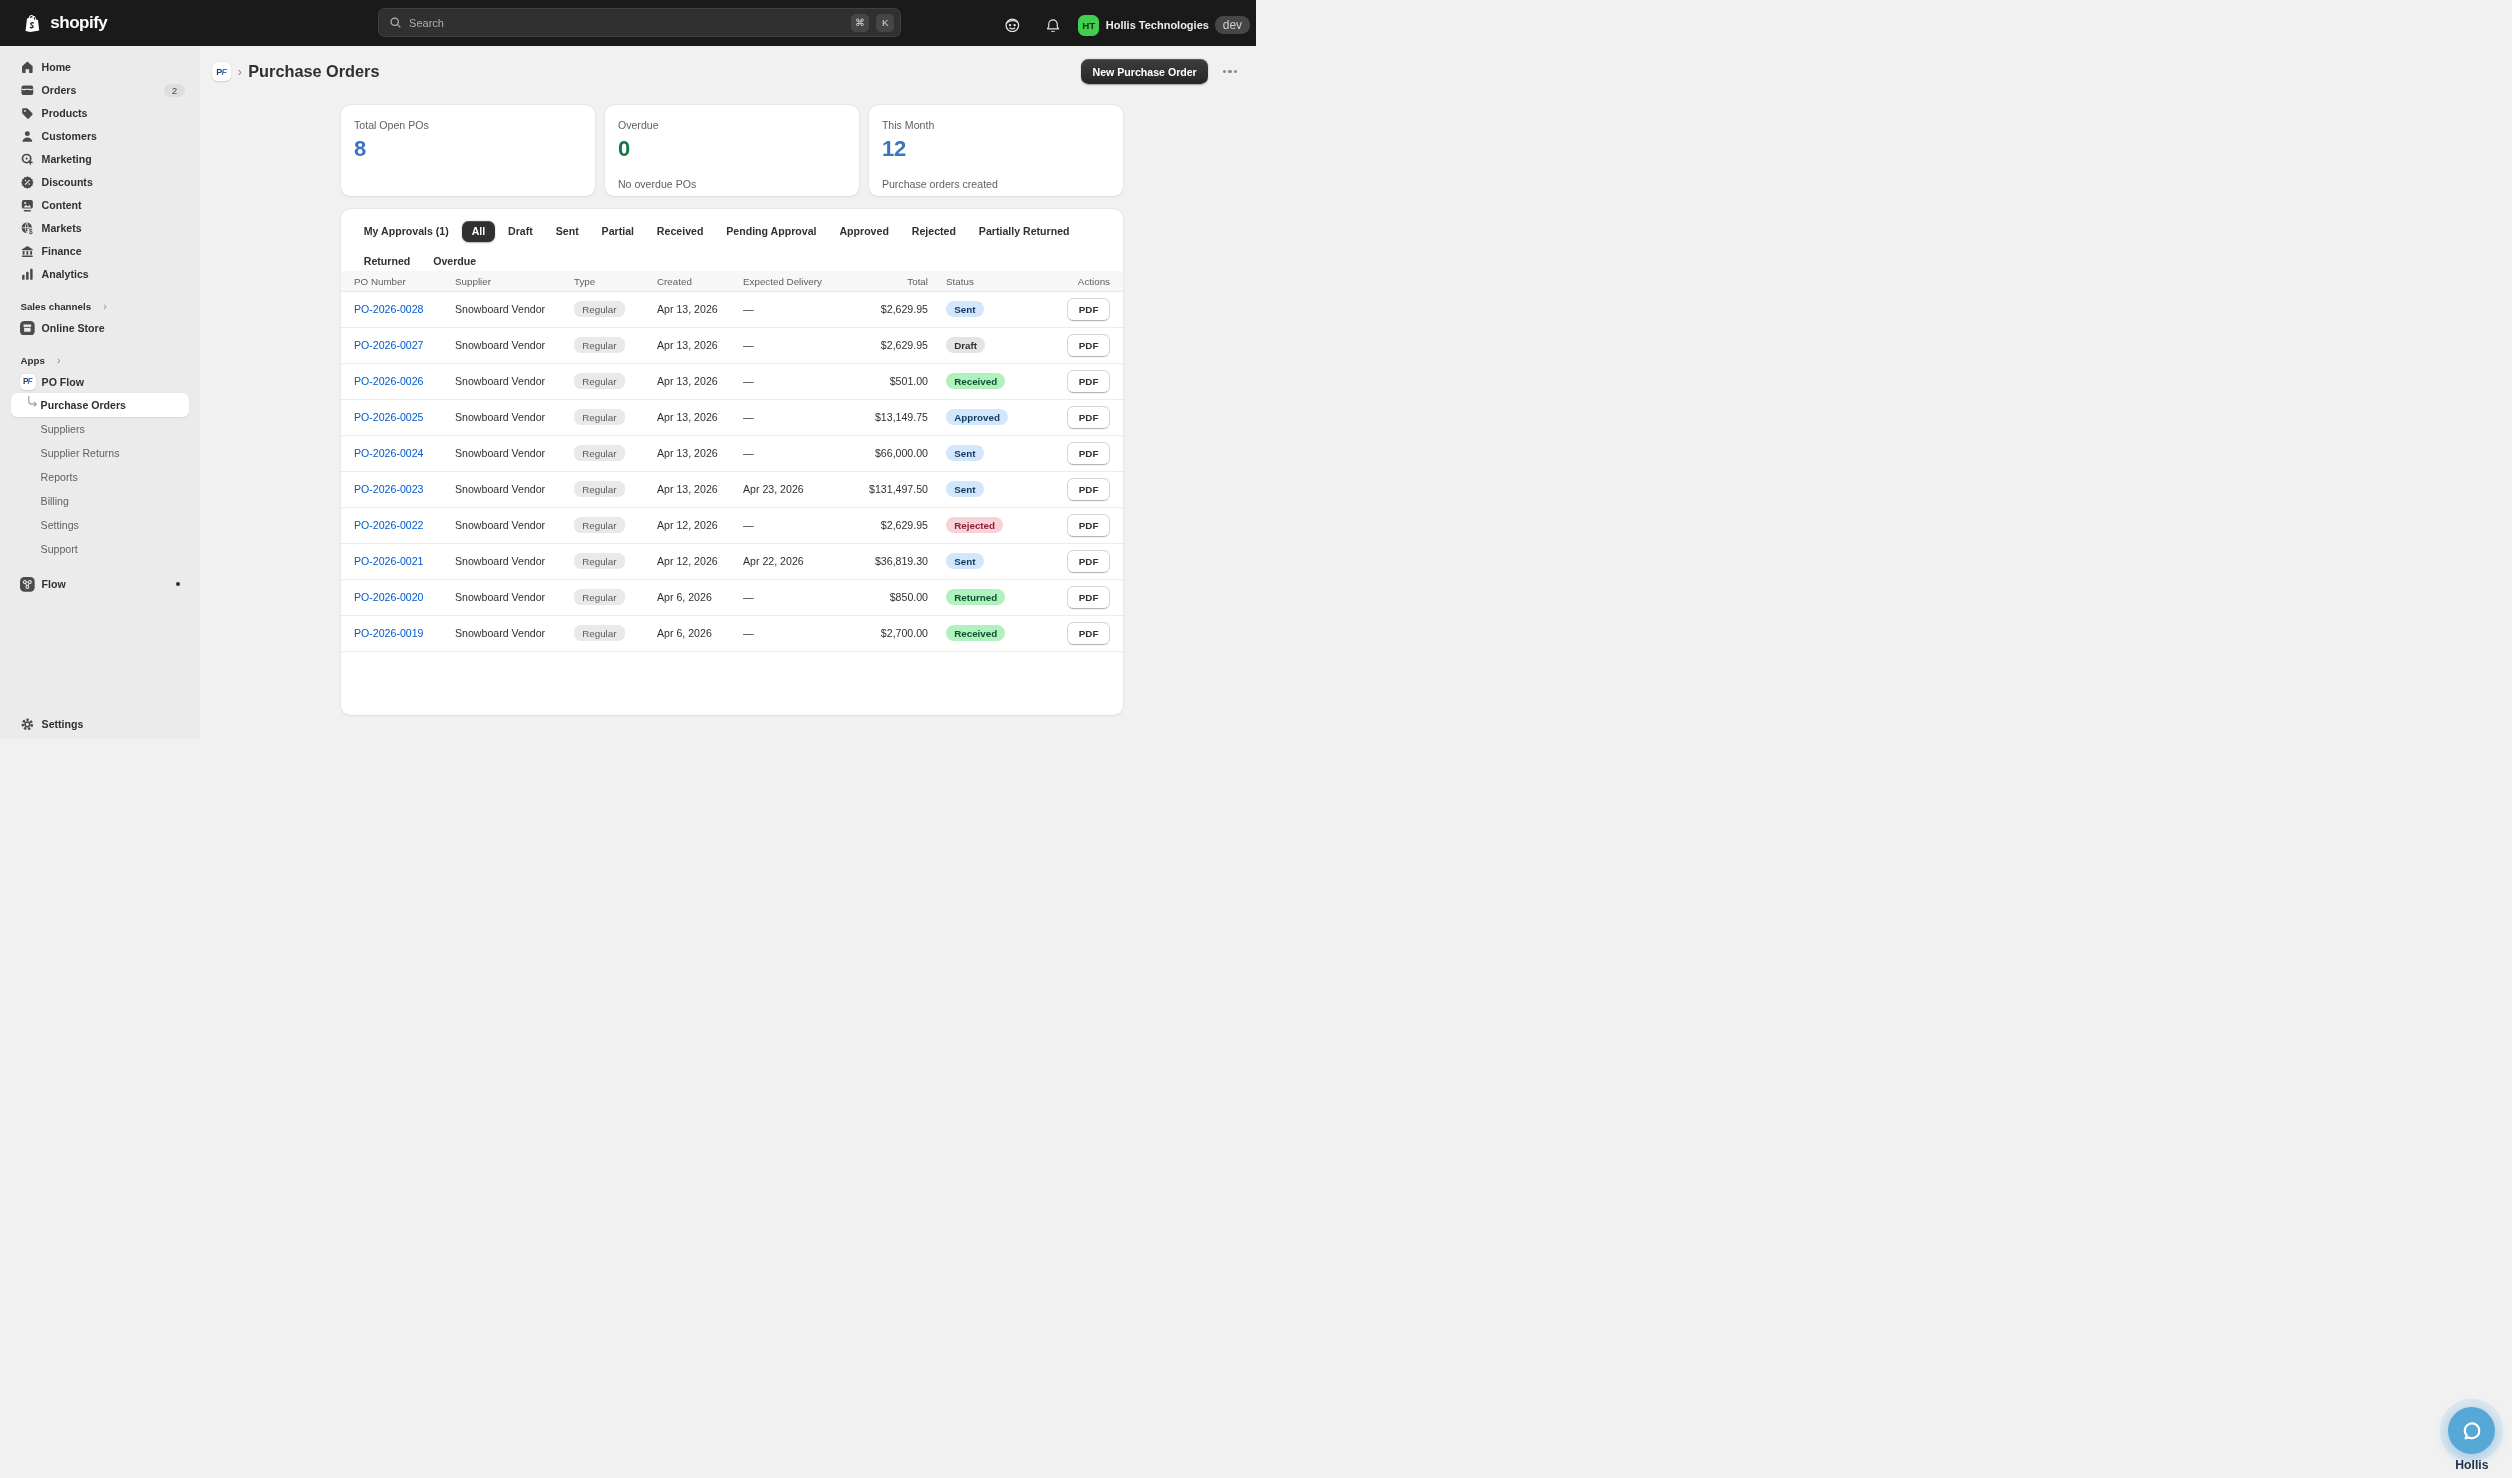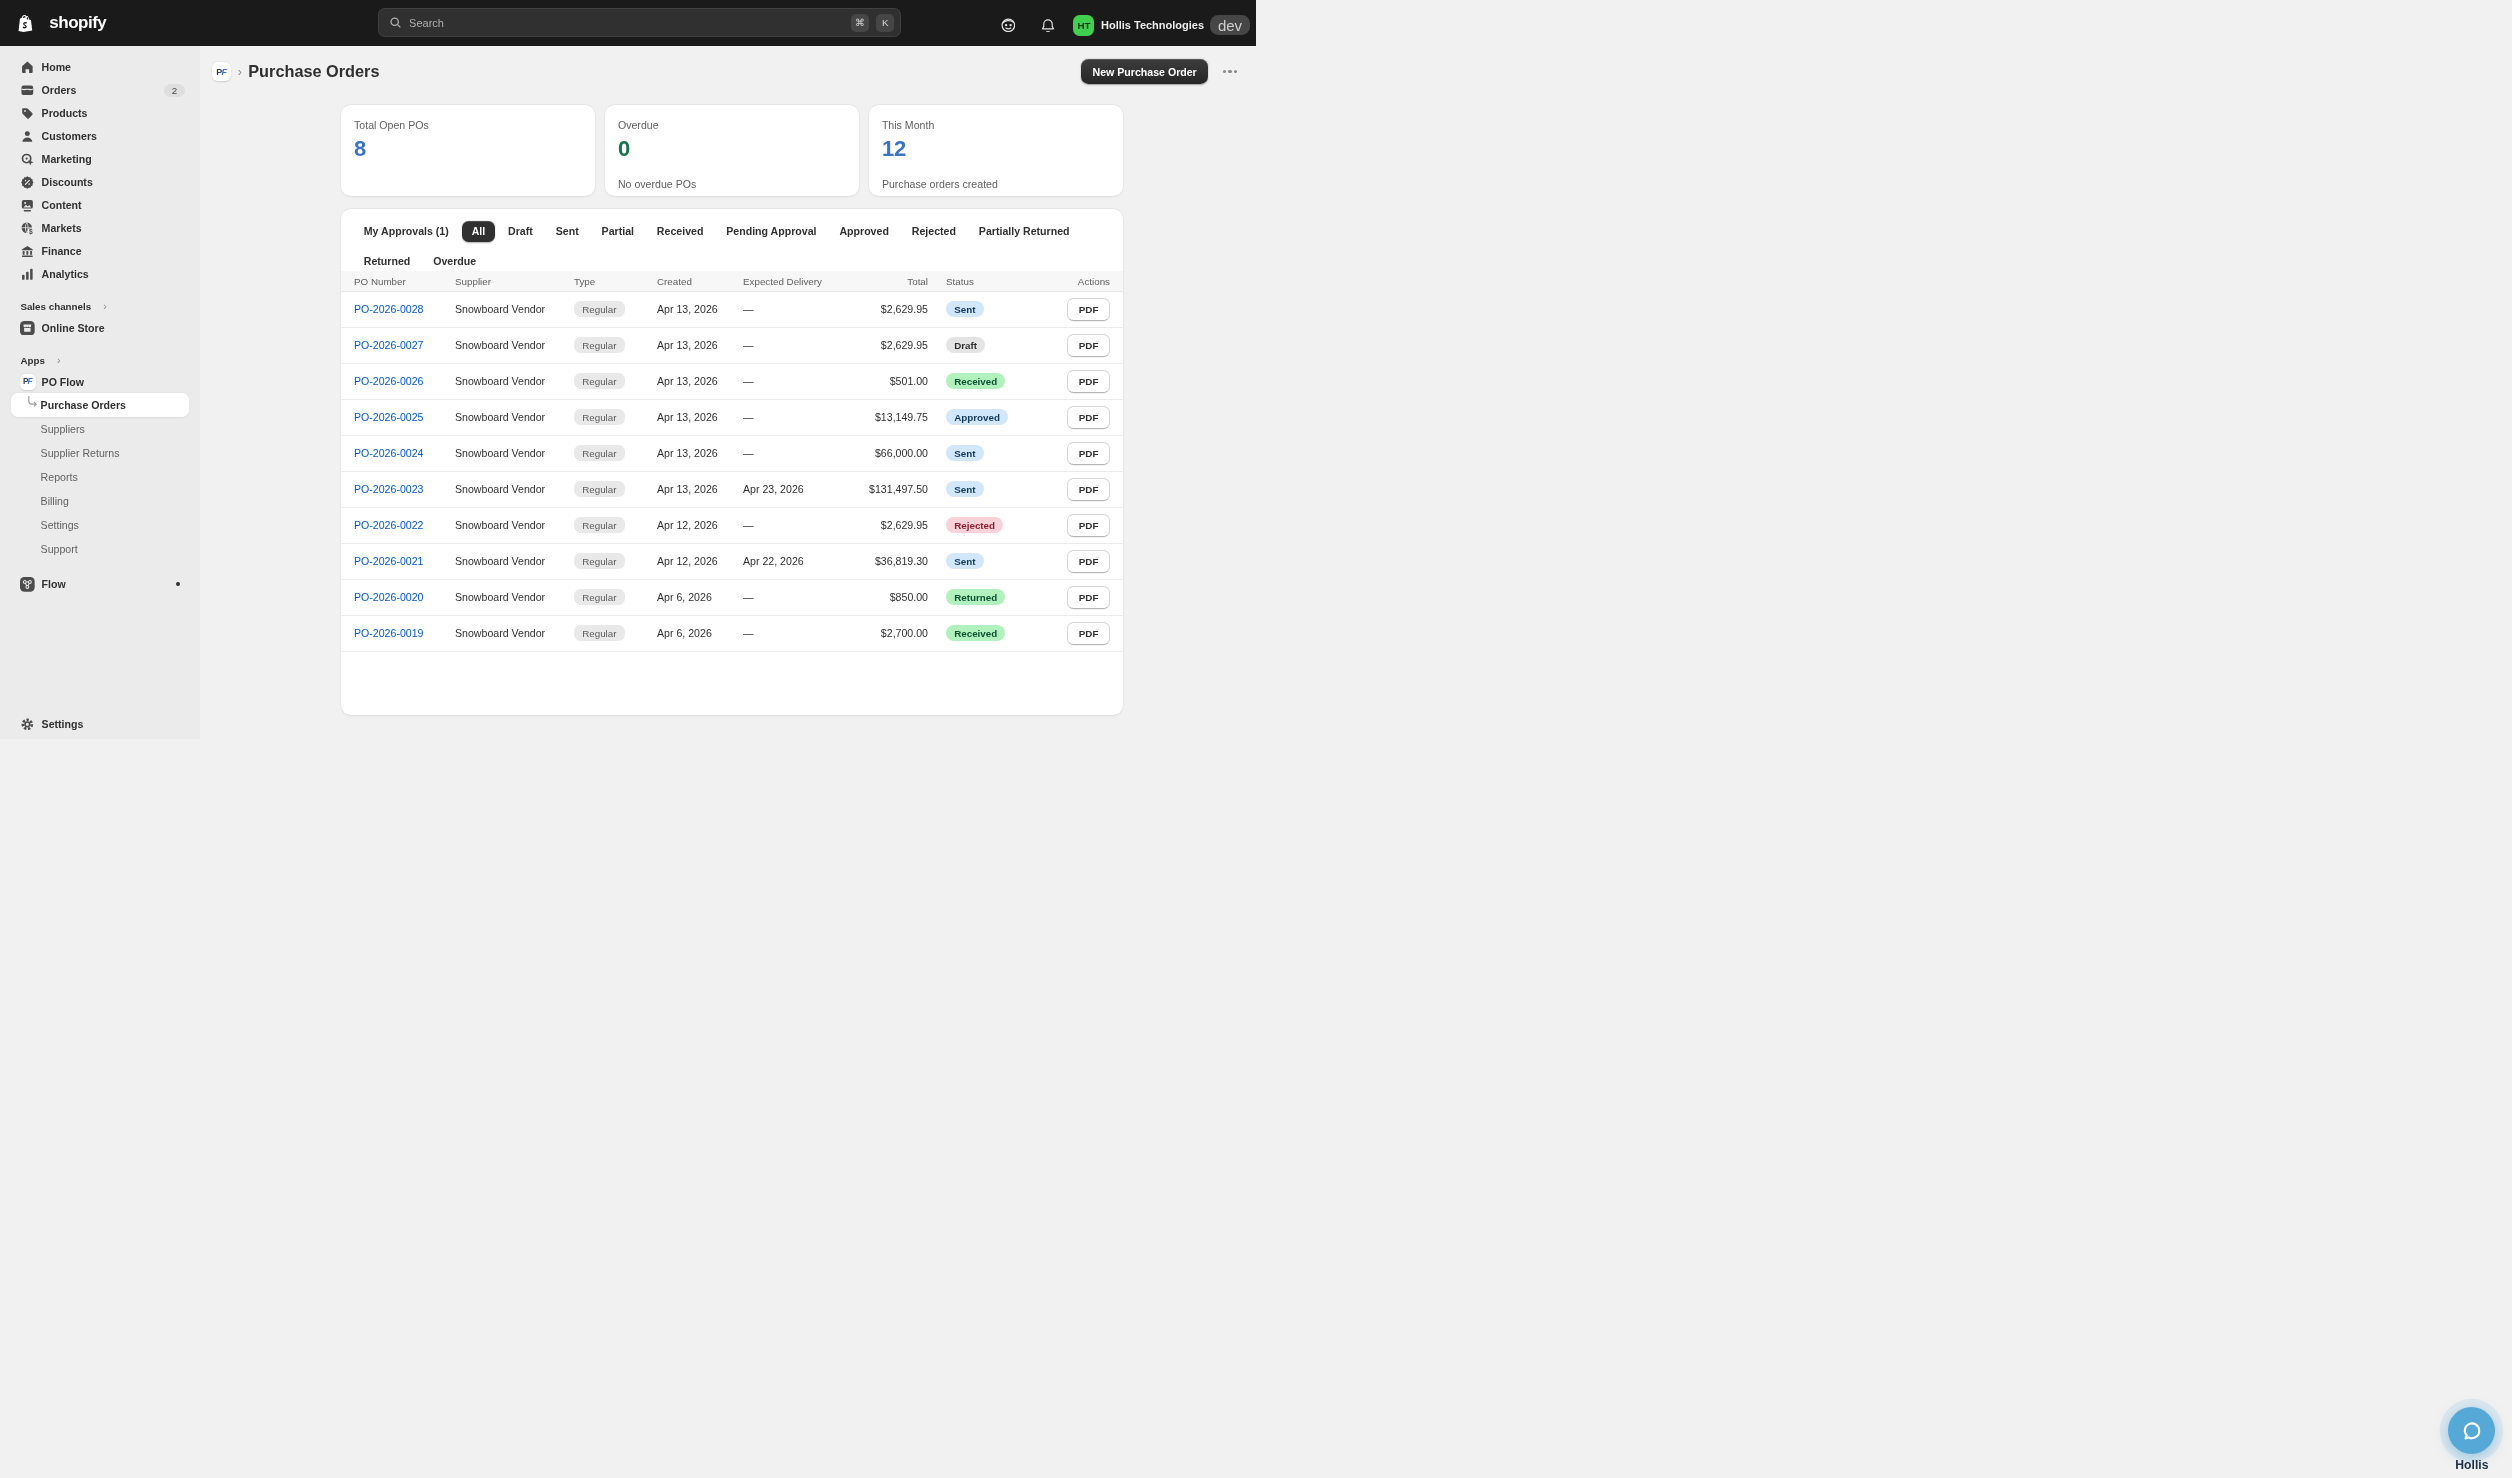--- a/index.html
+++ b/index.html
@@ -5,34 +5,34 @@
   *{box-sizing:border-box;margin:0;padding:0}
   html,body{width:1256px;height:739px;overflow:hidden;font-family:"Liberation Sans",sans-serif;background:var(--main-bg,#f1f1f1)}
   :root{
     --topbar-bg:#1a1a1a;--sidebar-bg:#ebebeb;--main-bg:#f1f1f1;--accent-blue:#3a74c2;--accent-green:#17754a;
     --link-blue:#005bd3;--avatar-green:#41cf4f;--chat-blue:#56a8d6;
     --badge-info-bg:#d2e6fc;--badge-info-text:#123a5c;--badge-success-bg:#b0f1bd;--badge-success-text:#0b5132;
     --badge-critical-bg:#f8d2d8;--badge-critical-text:#8e1f33;--badge-neutral-bg:#e4e4e4;--badge-neutral-text:#303030;
   }
   
   .topbar{position:relative;height:46px;background:var(--topbar-bg);color:#fff}
-  .logo{position:absolute;left:17px;top:0;height:46px;display:flex;align-items:center;gap:16px;cursor:pointer}
+  .logo{position:absolute;left:24px;top:0;height:46px;display:flex;align-items:center;gap:10px;cursor:pointer}
   .logo-word{font-size:17px;font-weight:700;letter-spacing:-0.5px;color:#fff}
   .global-search{position:absolute;left:378px;top:8.2px;width:523px;height:29px;background:#303030;border:0.8px solid #413f3f;
     border-radius:6.5px;display:flex;align-items:center;gap:7.3px;padding:0 5.7px 0 9.8px;color:#b0b0b0;font-size:11px;cursor:text}
   .gs-text{flex:1}
   .kbd{width:18px;height:18px;background:#464646;border-radius:4.9px;display:flex;align-items:center;justify-content:center;font-size:9.8px;color:#d9d9d9}
   .topbar-right{position:absolute;right:5.7px;top:0;height:50px;display:flex;align-items:center}
   .tb-icon-btn{background:none;border:none;display:flex;align-items:center;justify-content:center;cursor:pointer;padding:3.3px}
   .sidekick-btn{margin-right:19.6px}
   .bell-btn{margin-right:14.7px}
   .avatar{width:21px;height:21px;border-radius:6.5px;background:var(--avatar-green);color:#15341a;font-size:9.8px;font-weight:700;
     display:flex;align-items:center;justify-content:center;margin-right:6.5px;cursor:pointer}
   .store-name{font-size:11px;font-weight:600;color:#ededed;cursor:pointer}
-  .env-badge{background:#464646;color:#d0d0d0;font-size:15px;padding:1.6px 8.2px;border-radius:8.2px;margin-left:5.7px}
+  .env-badge{background:#464646;color:#d0d0d0;font-size:12px;padding:1.6px 8.2px;border-radius:8.2px;margin-left:5.7px}
   
   .frame{display:flex;height:694px}
   .sidebar{width:200px;background:var(--sidebar-bg);flex-shrink:0;position:relative;padding-top:9.8px;font-size:10.6px}
   .nav-item{display:flex;align-items:center;height:23px;margin:0 10.6px;padding:0 4.9px 0 9.8px;border-radius:6.5px;gap:6.5px;
     font-weight:600;color:#303030;cursor:pointer}
   .nav-icon{width:14.7px;height:14.7px;display:flex;align-items:center;justify-content:center;flex-shrink:0}
   .nav-badge{margin-left:auto;background:#dedede;border-radius:8.2px;font-size:9.8px;font-weight:500;color:#4a4a4a;padding:0.8px 7.3px}
   .section-head{display:flex;align-items:center;gap:12px;margin:14.7px 10.6px 4.1px;padding-left:9.8px;font-size:9.8px;font-weight:600;color:#303030;cursor:pointer}
   .chev{color:#8a8a8a;font-size:10.6px;font-weight:400}
   .pf-chip{width:16.3px;height:16.3px;background:#fff;border-radius:4.9px;box-shadow:0 0.8px 1.6px rgba(0,0,0,.12);

